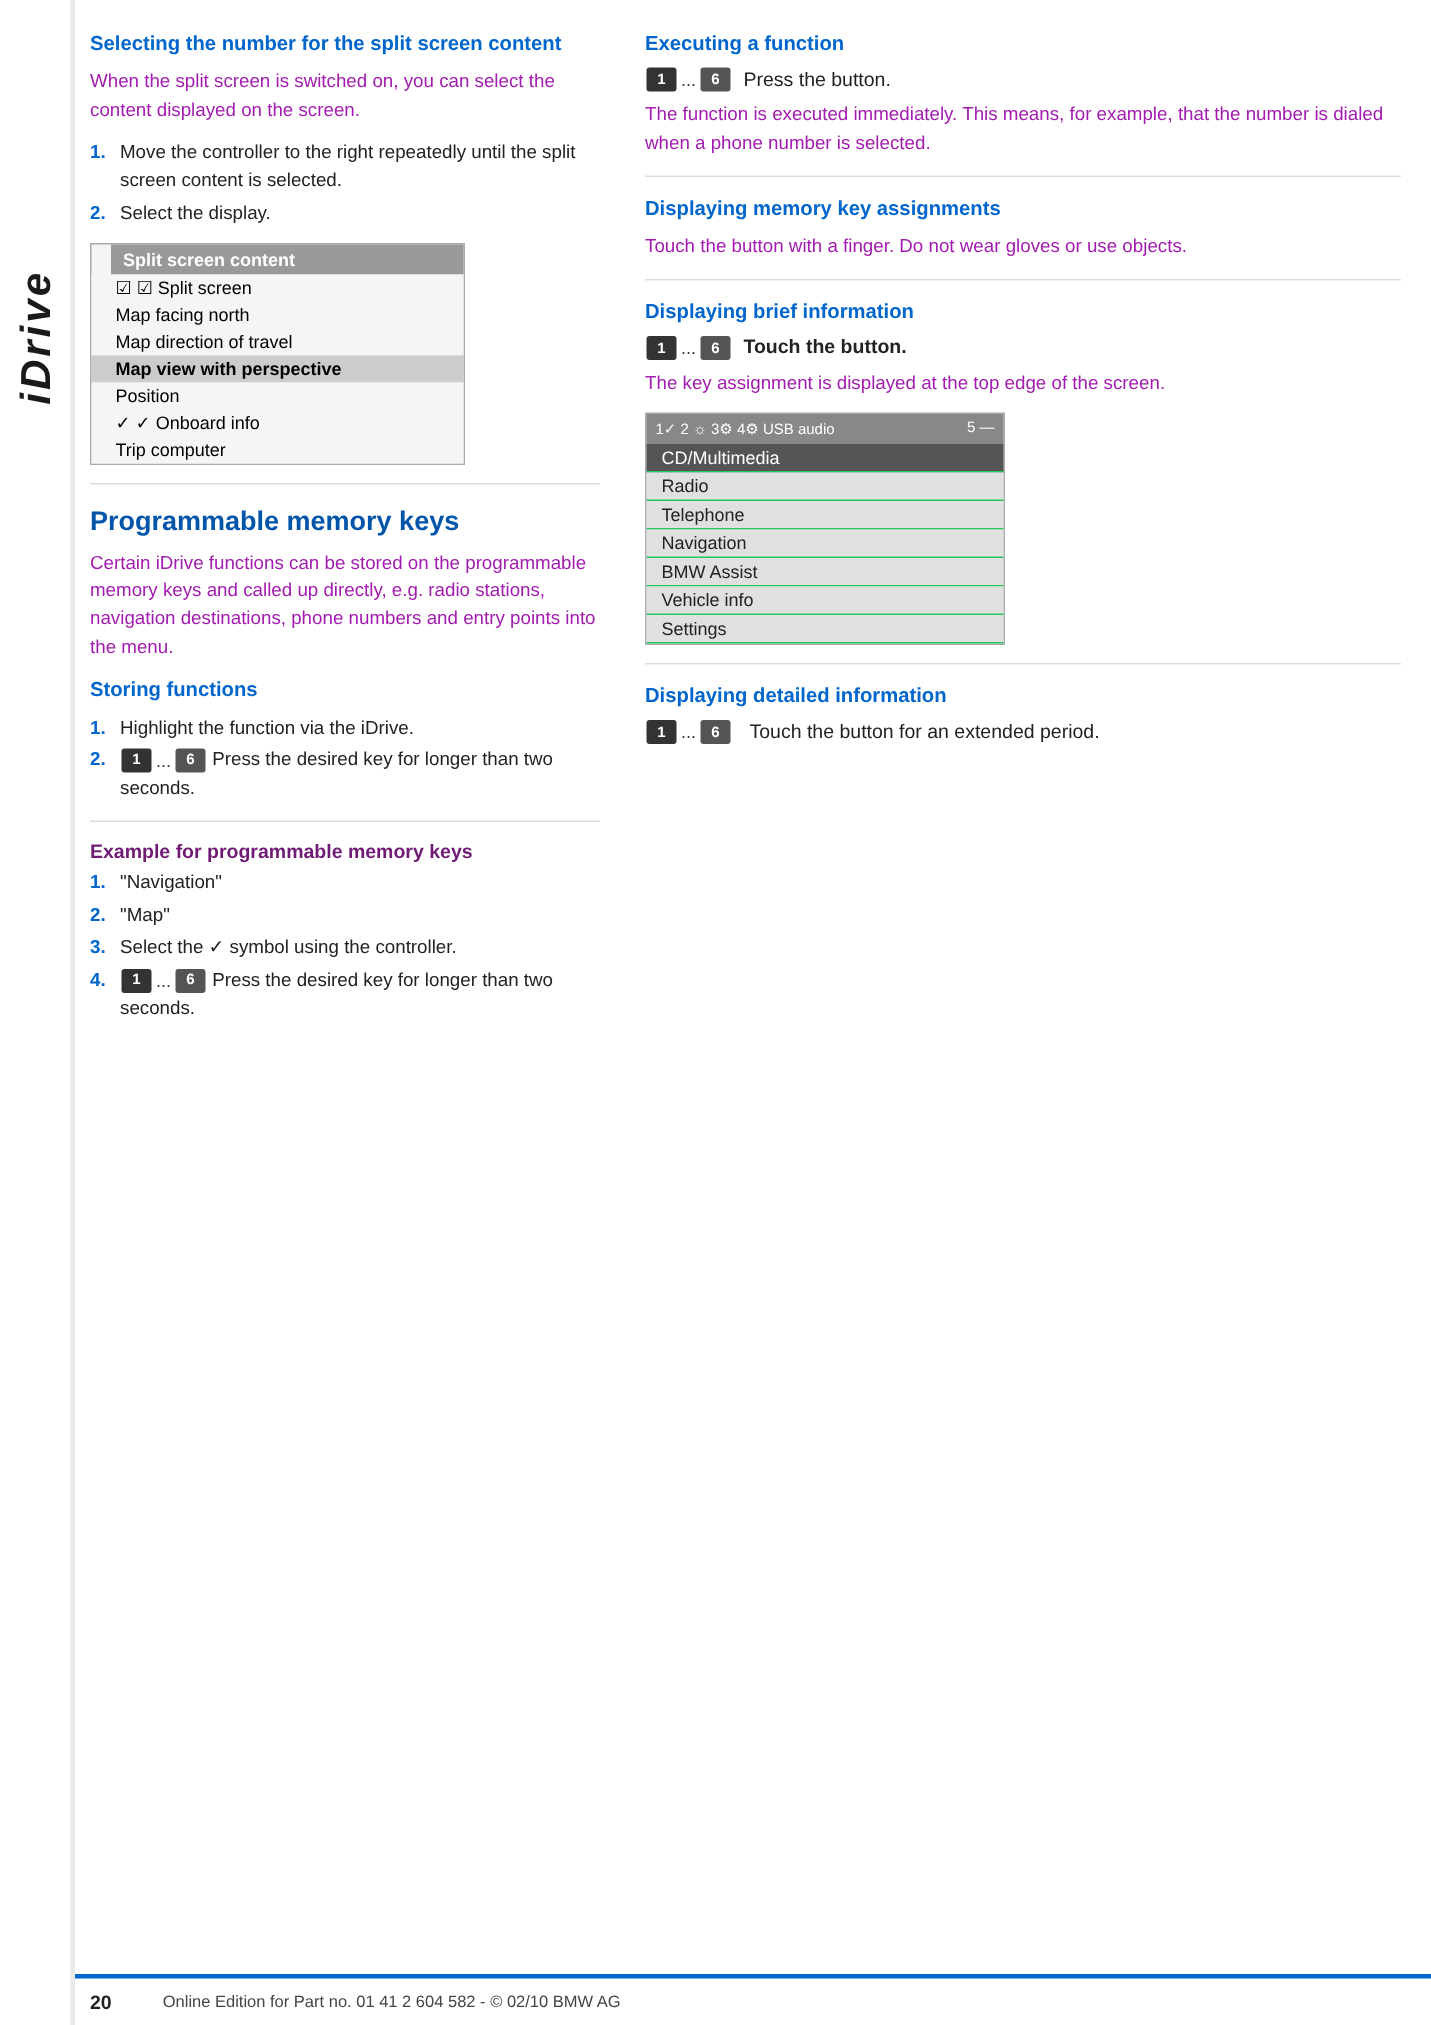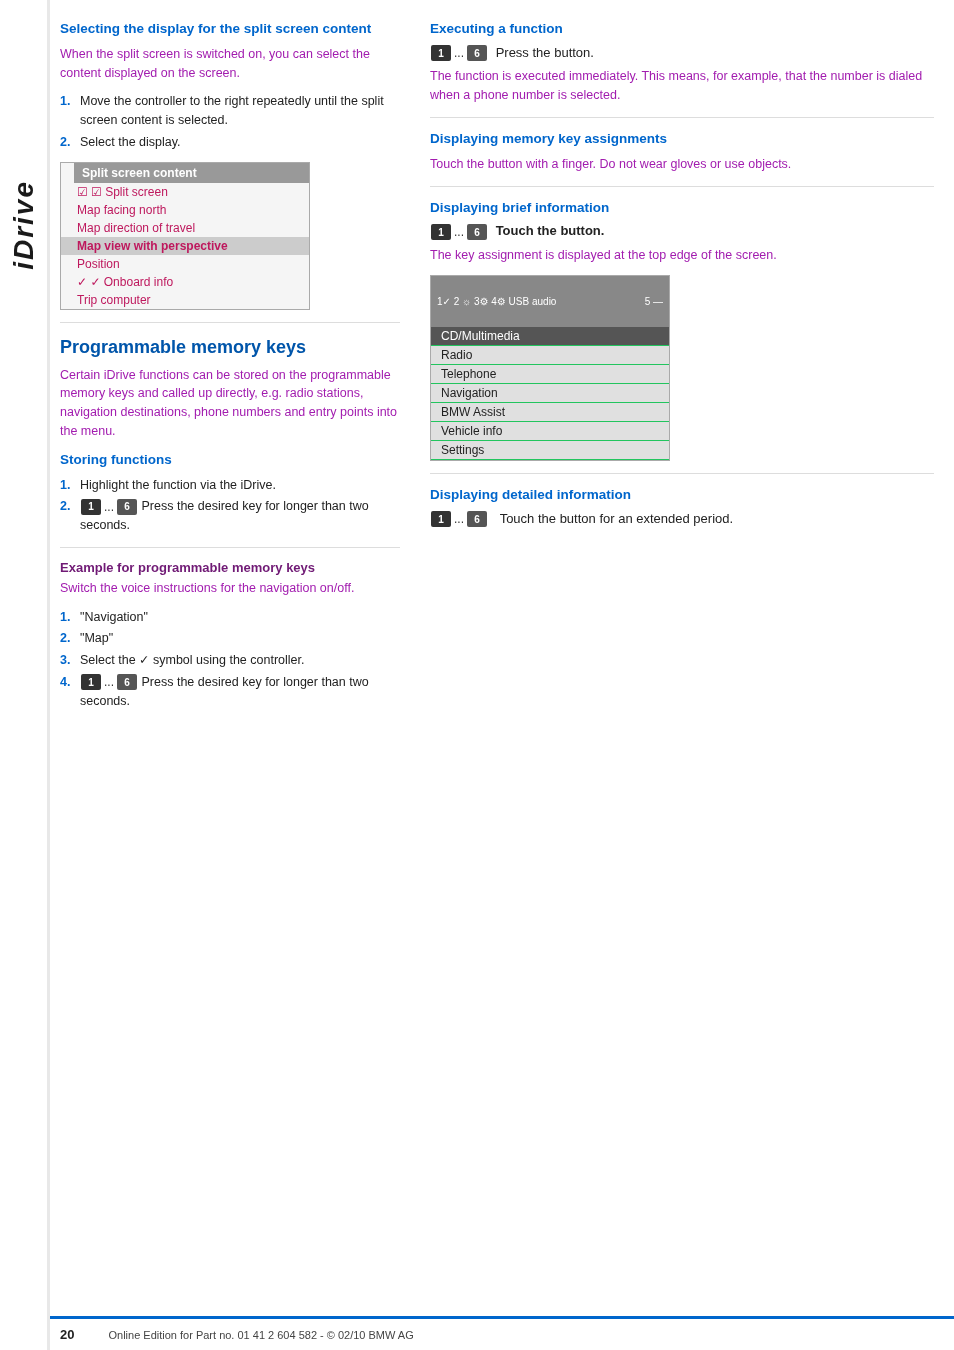--- a/index.html
+++ b/index.html
@@ -109,21 +109,21 @@
       background: #999;
       color: #fff;
       font-size: 12px;
       padding: 3px 8px;
       font-weight: bold;
       margin-left: 13px;
     }
     .screen-menu-item {
       font-size: 12px;
       padding: 2px 16px;
-      color: #be185d;
+      color: #000000;
       background: #f5f5f5;
     }
     .screen-menu-item.selected {
       background: #ccc;
       font-weight: bold;
     }
     .screen-menu-item.checked::before {
       content: "✓ ";
     }
     .screen-menu-item.checked-empty::before {
@@ -171,21 +171,21 @@
     .menu-screen {
       border: 1px solid #aaa;
       margin: 8px 0;
       background: #e8e8e8;
       width: 240px;
     }
     .menu-screen-header {
       background: #888;
       color: #fff;
       font-size: 11px;
-      padding: 20px 6px;
+      padding: 4px 6px;
       display: flex;
       align-items: center;
       gap: 4px;
     }
     .menu-screen-row {
       font-size: 12px;
       padding: 2px 10px;
       color: #222;
       background: #e0e0e0;
       border-bottom: 1px solid #22c55e;
@@ -226,21 +226,21 @@
     <div class="sidebar-label">iDrive</div>
   </div>
   <div class="sidebar-bar"></div>
 
   <div class="content">
     <div class="two-col">
 
       <div class="left-col">
 
         <div>
-          <div class="section-title">Selecting the display for the split screen content</div>
+          <div class="section-title">Selecting the number for the split screen content</div>
           <div class="section-body">When the split screen is switched on, you can select the content displayed on the screen.</div>
           <ol class="numbered-list">
             <li>
               <span class="num">1.</span>
               <span>Move the controller to the right repeatedly until the split screen content is selected.</span>
             </li>
             <li>
               <span class="num">2.</span>
               <span>Select the display.</span>
             </li>
@@ -282,21 +282,20 @@
                   Press the desired key for longer than two seconds.
                 </span>
               </li>
             </ol>
           </div>
 
           <div class="section-divider"></div>
 
           <div>
             <div class="example-title">Example for programmable memory keys</div>
-            <div class="section-body">Switch the voice instructions for the navigation on/off.</div>
             <ol class="numbered-list">
               <li>
                 <span class="num">1.</span>
                 <span>"Navigation"</span>
               </li>
               <li>
                 <span class="num">2.</span>
                 <span>"Map"</span>
               </li>
               <li>

